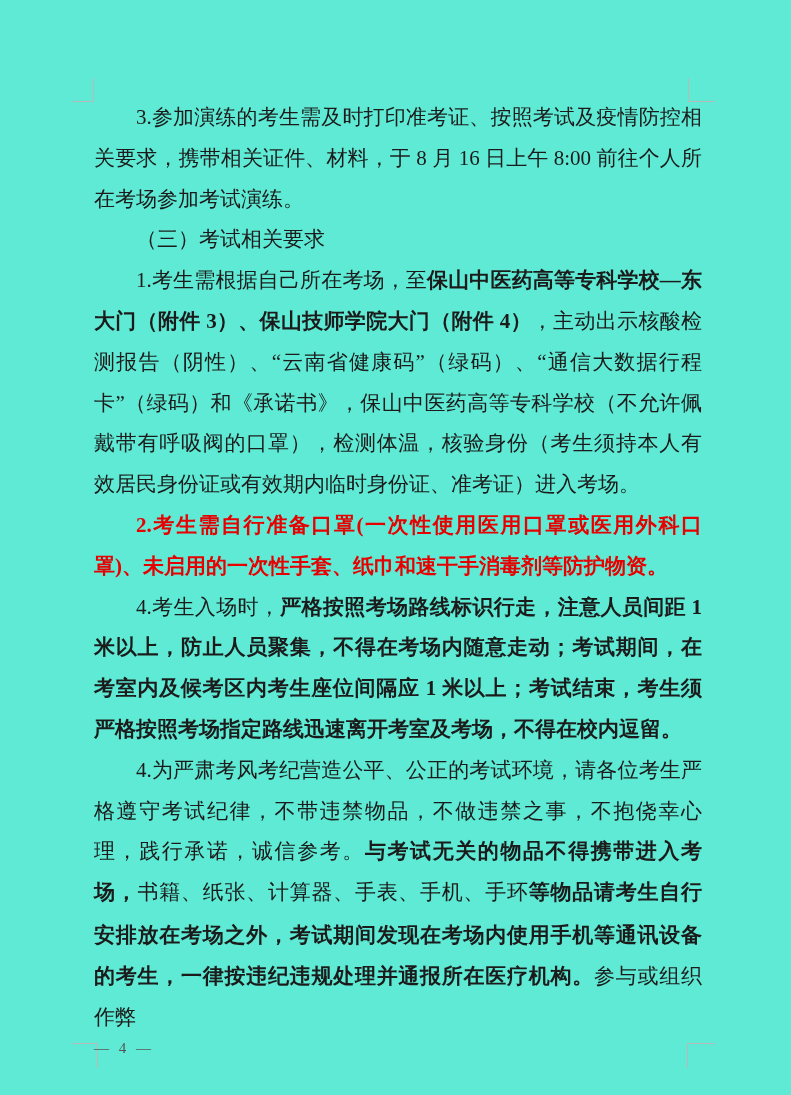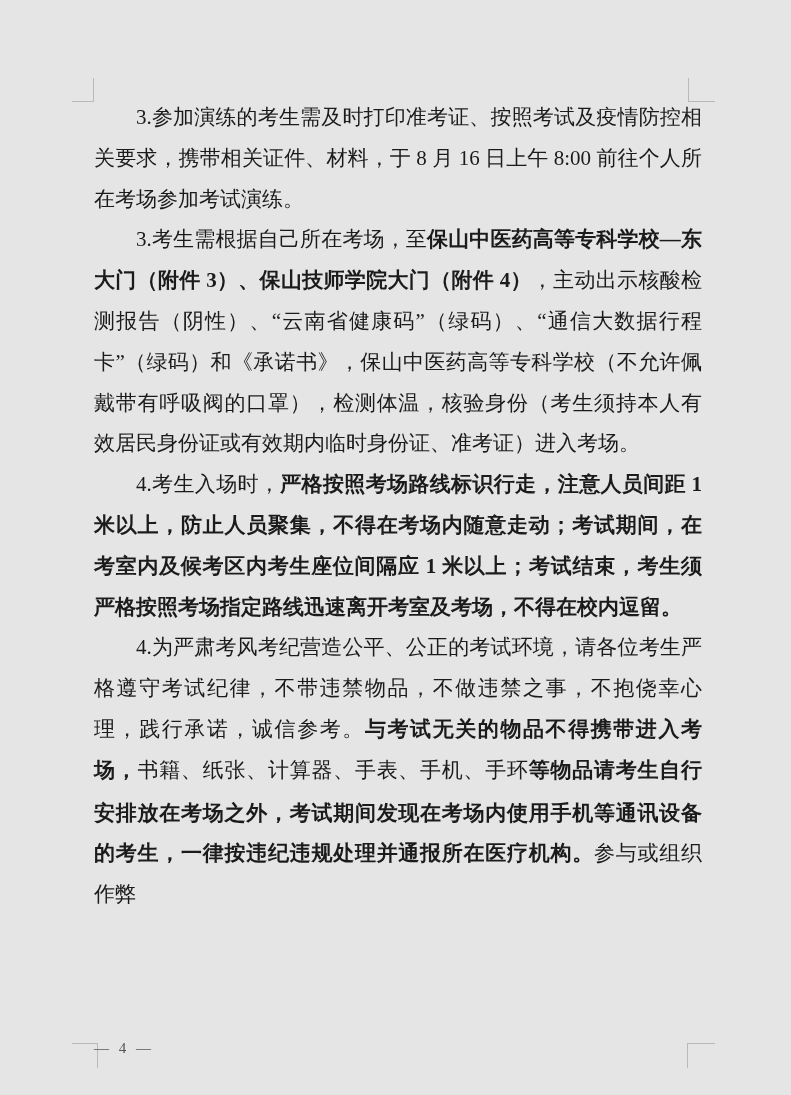--- a/index.html
+++ b/index.html
@@ -10,21 +10,21 @@
   body {
     width: 791px;
     height: 1095px;
     position: relative;
     overflow: hidden;
     font-family: "Liberation Serif", "DejaVu Serif", serif;
   }
   .page {
     position: absolute;
     inset: 0;
-    background: #e5e5e5;
+    background: #5eead4;
   }
   
   .doc-body {
     position: absolute;
     left: 94px;
     top: 97px;
     width: 608px;
     font-size: 21px;
     line-height: 40.8px;
     color: #1b1b1b;
@@ -85,19 +85,21 @@
 <body>
 
 <div class="page" data-name="document-page">
   <div class="crop crop-tl" data-name="crop-mark-top-left-icon"></div>
   <div class="crop crop-tr" data-name="crop-mark-top-right-icon"></div>
   <div class="crop crop-bl" data-name="crop-mark-bottom-left-icon"></div>
   <div class="crop crop-br" data-name="crop-mark-bottom-right-icon"></div>
 
   <div class="doc-body" data-name="document-body">
       <p data-name="para-drill-notice"><span class="seg-normal" data-name="text-segment">3.参加演练的考生需及时打印准考证、按照考试及疫情防控相关要求，携带相关证件、材料，于 8 月 16 日上午 8:00 前往个人所在考场参加考试演练。</span></p>
-      <p data-name="para-entry-checks"><span class="seg-normal" data-name="text-segment">3.考生需根据自己所在考场，至</span><span class="seg-bold" data-name="text-segment">保山中医药高等专科学校—东大门（附件 3）、保山技师学院大门（附件 4）</span><span class="seg-normal" data-name="text-segment">，主动出示核酸检测报告（阴性）、“云南省健康码”（绿码）、“通信大数据行程卡”（绿码）和《承诺书》，保山中医药高等专科学校（不允许佩戴带有呼吸阀的口罩），检测体温，核验身份（考生须持本人有效居民身份证或有效期内临时身份证、准考证）进入考场。</span></p>
+      <p data-name="heading-exam-requirements"><span class="seg-normal" data-name="text-segment">（三）考试相关要求</span></p>
+      <p data-name="para-entry-checks"><span class="seg-normal" data-name="text-segment">1.考生需根据自己所在考场，至</span><span class="seg-bold" data-name="text-segment">保山中医药高等专科学校—东大门（附件 3）、保山技师学院大门（附件 4）</span><span class="seg-normal" data-name="text-segment">，主动出示核酸检测报告（阴性）、“云南省健康码”（绿码）、“通信大数据行程卡”（绿码）和《承诺书》，保山中医药高等专科学校（不允许佩戴带有呼吸阀的口罩），检测体温，核验身份（考生须持本人有效居民身份证或有效期内临时身份证、准考证）进入考场。</span></p>
+      <p data-name="para-protective-supplies"><span class="seg-red-bold" data-name="text-segment">2.考生需自行准备口罩(一次性使用医用口罩或医用外科口罩)、未启用的一次性手套、纸巾和速干手消毒剂等防护物资。</span></p>
       <p data-name="para-entry-rules"><span class="seg-normal" data-name="text-segment">4.考生入场时，</span><span class="seg-bold" data-name="text-segment">严格按照考场路线标识行走，注意人员间距 1 米以上，防止人员聚集，不得在考场内随意走动；考试期间，在考室内及候考区内考生座位间隔应 1 米以上；考试结束，考生须严格按照考场指定路线迅速离开考室及考场，不得在校内逗留。</span></p>
       <p data-name="para-discipline"><span class="seg-normal" data-name="text-segment">4.为严肃考风考纪营造公平、公正的考试环境，请各位考生严格遵守考试纪律，不带违禁物品，不做违禁之事，不抱侥幸心理，践行承诺，诚信参考。</span><span class="seg-bold" data-name="text-segment">与考试无关的物品不得携带进入考场，</span><span class="seg-kai" data-name="text-segment">书籍、纸张、计算器、手表、手机、手环</span><span class="seg-bold" data-name="text-segment">等物品请考生自行安排放在考场之外，考试期间发现在考场内使用手机等通讯设备的考生，一律按违纪违规处理并通报所在医疗机构。</span><span class="seg-normal" data-name="text-segment">参与或组织作弊</span></p>
     </div>
 
   <div class="page-number" data-name="page-number">— 4 —</div>
 </div>
 
 </body></html>

